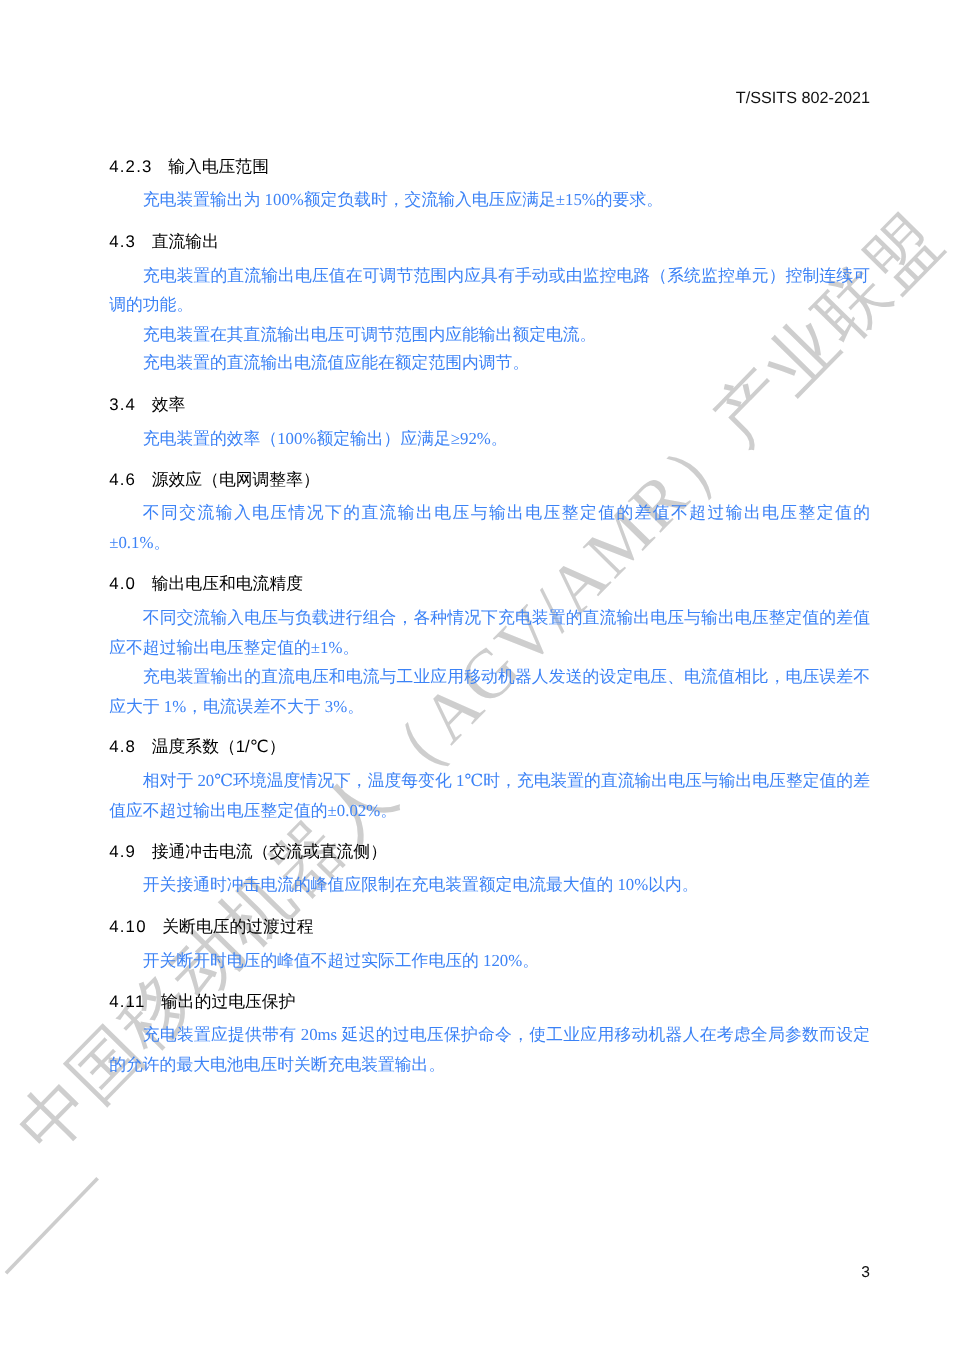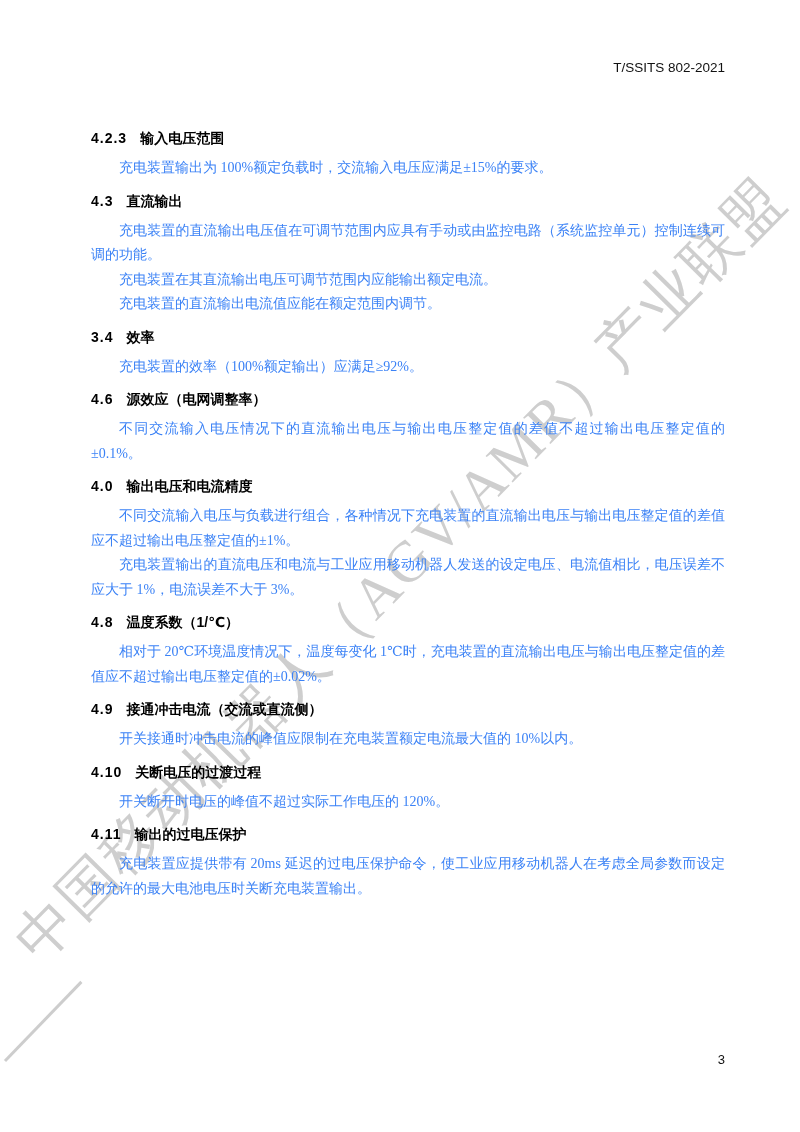--- a/index.html
+++ b/index.html
@@ -29,35 +29,35 @@
   .watermark-stroke {
     position: absolute;
     left: -12px; top: 1020px;
     width: 110px; height: 2.5px;
     background: #cdcdcd;
     transform: rotate(-46deg);
     z-index: 0;
   }
   .page-header {
     position: absolute;
-    top: 60px; left: 91px; width: 634px;
+    top: 74px; left: 91px; width: 634px;
     text-align: right;
     font-family: "Liberation Sans", "DejaVu Sans", sans-serif;
     font-size: 13.5px;
     color: #111111;
     z-index: 1;
   }
   .content {
     position: absolute;
     top: 128px; left: 91px; width: 634px;
     z-index: 1;
   }
   .sec-heading {
     font-family: "Liberation Sans", "DejaVu Sans", sans-serif;
-    font-weight: 700;
+    font-weight: 400;
     font-size: 14px;
     line-height: 20px;
     color: #000000;
     margin: 10px 0 8px 0;
   }
   .doc-section:first-child .sec-heading { margin-top: 0; }
   .sec-num { margin-right: 13px; letter-spacing: 1px; }
   .para {
     font-size: 14px;
     line-height: 24.5px;

